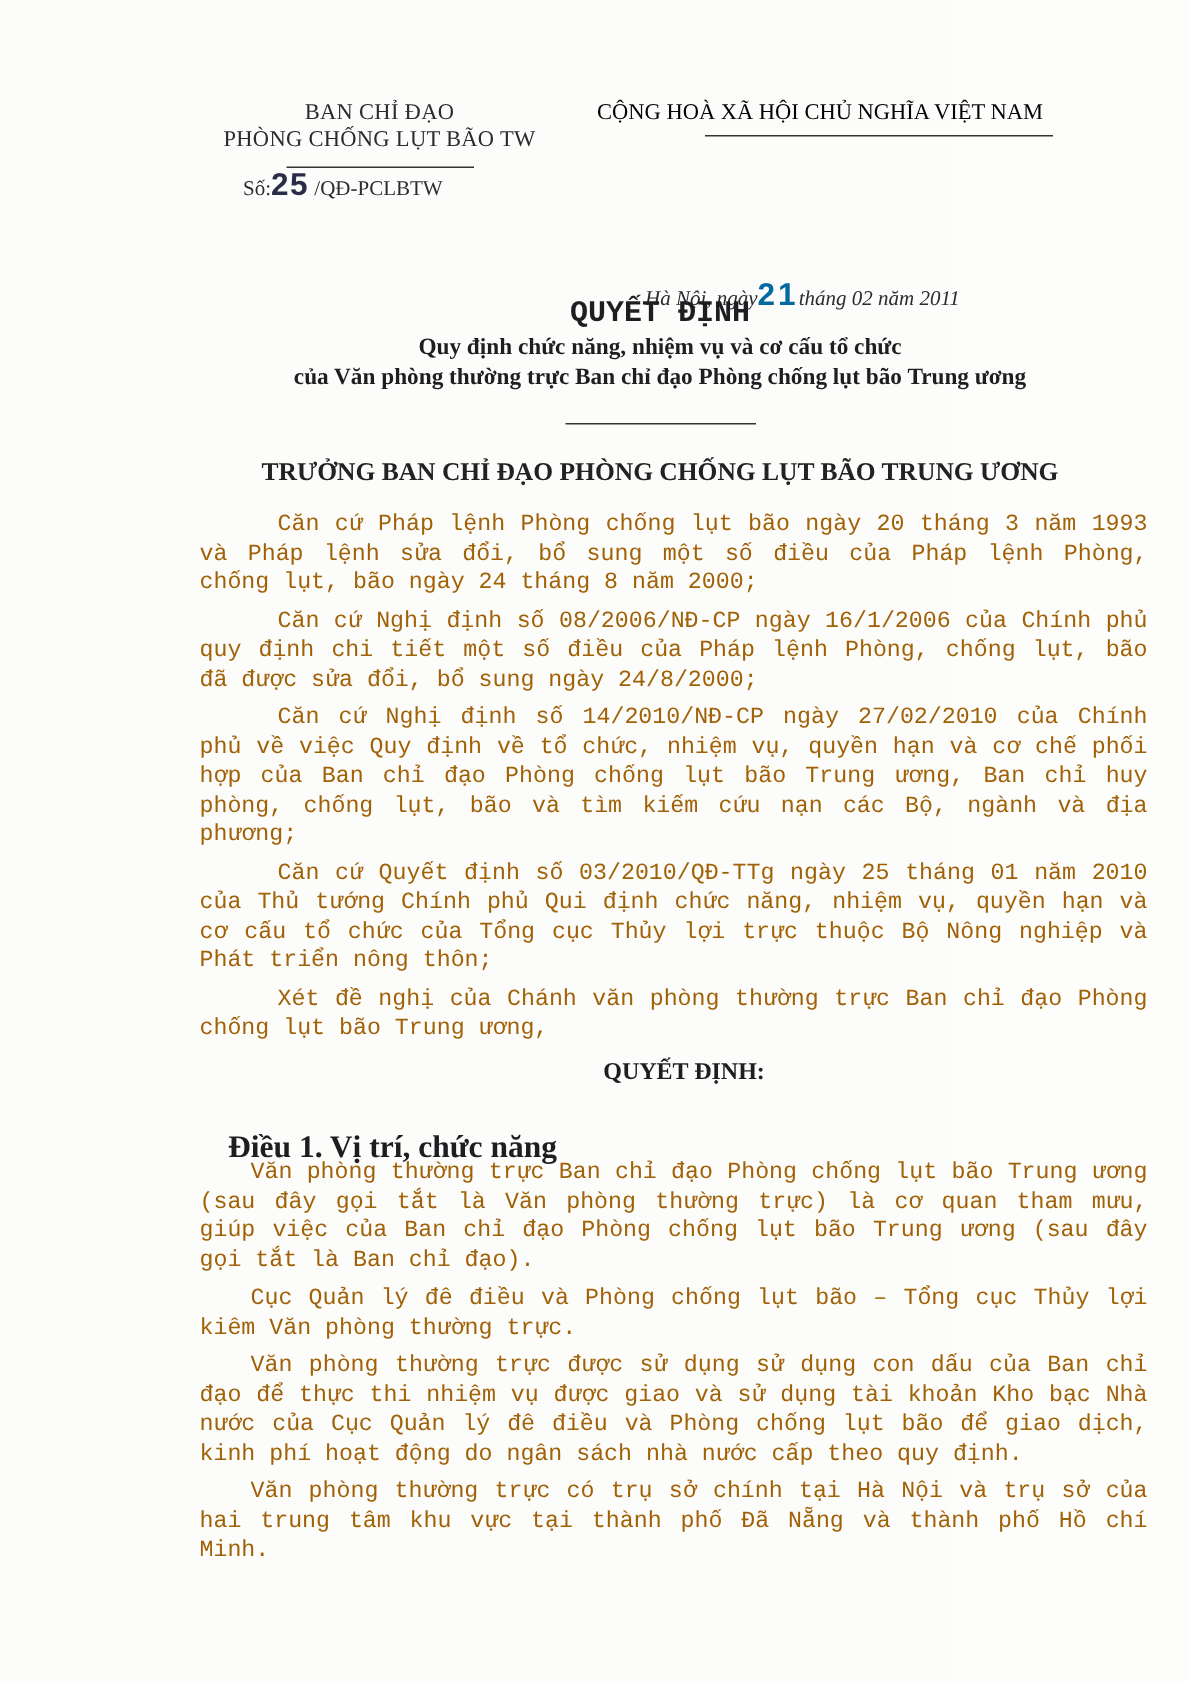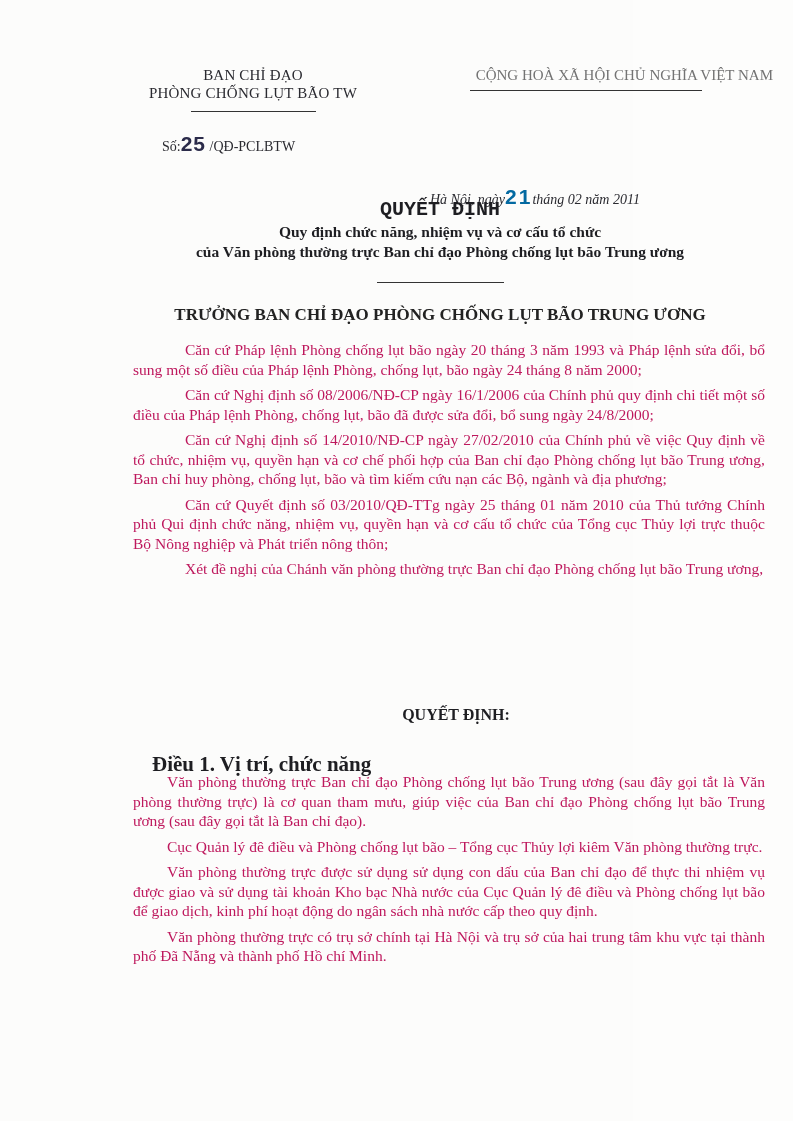--- a/index.html
+++ b/index.html
@@ -36,39 +36,39 @@
       width: 125px;
       height: 1px;
       background: #333;
       margin: 9px auto 0 auto;
     }
     .header-right {
       position: absolute;
       left: 398px;
       top: 66px;
       width: 375px;
-      text-align: right;
+      text-align: left;
       font-size: 15px;
       line-height: 18px;
-      color: #737373;
+      color: #000000;
     }
     .header-right .motto {
       font-weight: bold;
       font-size: 15px;
     }
     .header-right .rule {
       width: 232px;
       height: 1px;
       background: #333;
       margin: 6px auto 0 auto;
     }
     .doc-number {
       position: absolute;
       left: 162px;
-      top: 132px;
+      top: 112px;
       font-size: 14px;
       color: #2a2a30;
     }
     .doc-number .num {
       font-family: "Liberation Sans", "DejaVu Sans", sans-serif;
       font-weight: bold;
       font-size: 21px;
       color: #2b2b4a;
       letter-spacing: 1px;
     }
@@ -124,21 +124,22 @@
       font-weight: bold;
       color: #222;
     }
     .body-text {
       position: absolute;
       left: 133px;
       width: 632px;
       font-size: 15.5px;
       line-height: 19.5px;
       text-align: justify;
-      color: #be185d;
+      color: #a16207;
+      font-family: Liberation Mono, monospace;
     }
     .body-text p {
       margin: 0 0 6px 0;
       text-indent: 52px;
     }
     .heading-center {
       position: absolute;
       left: 116px;
       width: 680px;
       text-align: center;

